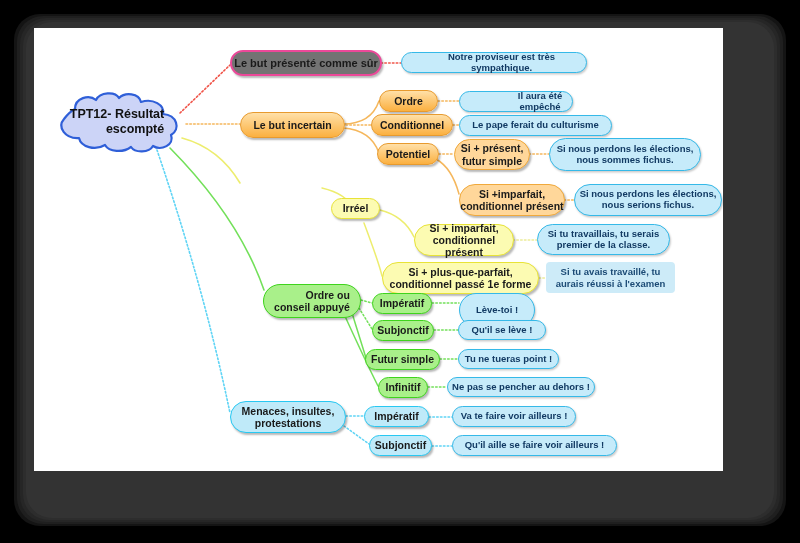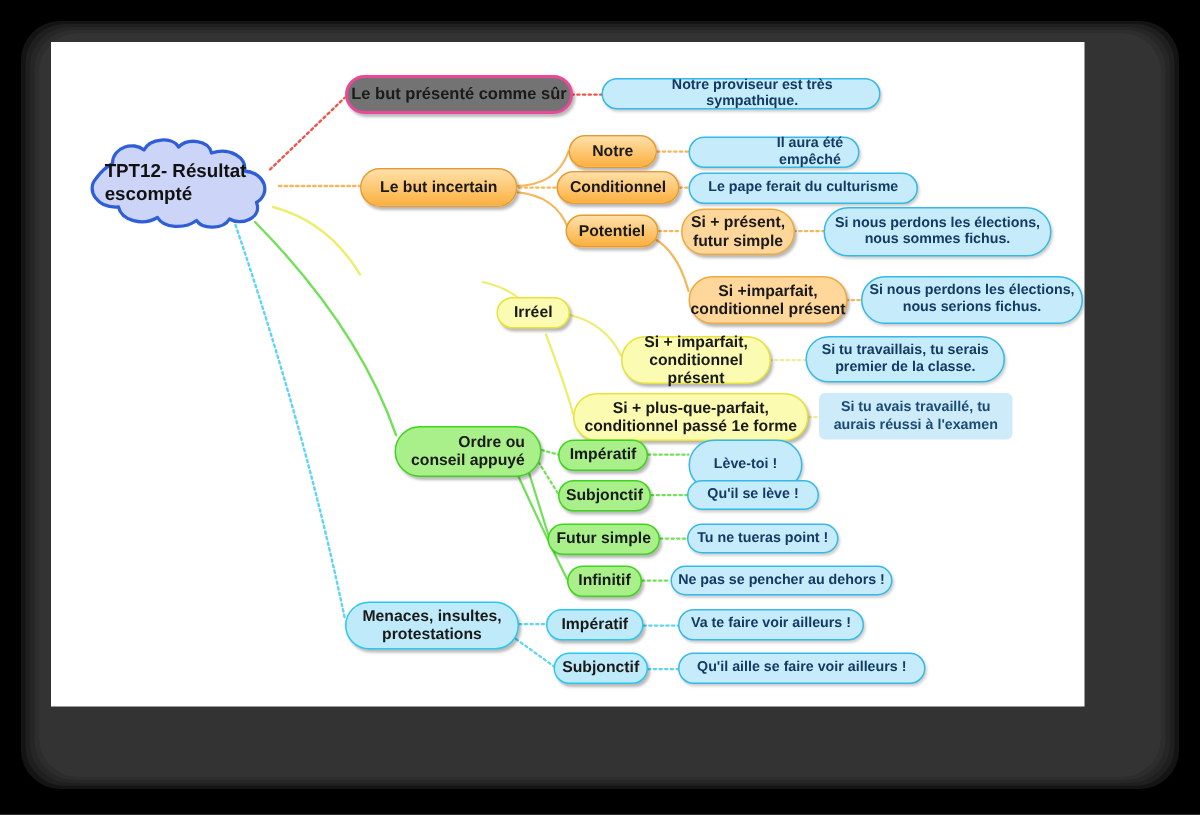--- a/index.html
+++ b/index.html
@@ -24,21 +24,21 @@
 
   
   .node{position:absolute;box-sizing:border-box;display:flex;
         align-items:center;justify-content:center;text-align:center;
         font-weight:bold;color:#1a1a1a;line-height:1.15;
         border-radius:999px;white-space:pre-line;}
 
   
   #root{position:absolute;left:11px;top:63px;width:144px;height:62px;}
   #root .cloudtxt{position:absolute;left:0;top:0;width:144px;height:62px;
-      display:flex;align-items:center;justify-content:center;text-align:left;
+      display:flex;align-items:center;justify-content:center;text-align:right;
       font-size:12.5px;font-weight:bold;color:#111;line-height:1.2;z-index:2;
       white-space:pre-line;}
 
   .red   {background:#737373;border:2px solid #ec4899;font-size:11px;
           box-shadow:1.5px 2px 2px rgba(0,0,0,.28);}
   .orange{background:linear-gradient(#ffe0a8,#fbb040);border:1.6px solid #e79a2e;
           font-size:10.5px;box-shadow:1.5px 2px 2px rgba(0,0,0,.28);}
   .peach {background:#ffd79a;border:1.6px solid #f0a93c;font-size:10.5px;
           box-shadow:1.5px 2px 2px rgba(0,0,0,.28);}
   .yellow{background:#fcfbb2;border:1.8px solid #e8e337;font-size:10.5px;
@@ -149,21 +149,21 @@
     <div class="node cyan" style="left:196px;top:373px;width:116px;height:32px;">
       <span>Menaces, insultes,
 protestations</span>
     </div>
 
     <div class="node leaf" style="left:367px;top:24px;width:186px;height:21px;padding-left:15px;">
       <span>Notre proviseur est très sympathique.</span>
     </div>
 
     <div class="node orange" style="left:345px;top:62px;width:59px;height:22px;">
-      <span>Notre</span>
+      <span>Ordre</span>
     </div>
     <div class="node leaf" style="left:425px;top:63px;width:114px;height:21px;padding-left:48px;">
       <span>Il aura été empêché</span>
     </div>
 
     <div class="node orange" style="left:337px;top:86px;width:82px;height:22px;">
       <span>Conditionnel</span>
     </div>
     <div class="node leaf" style="left:425px;top:87px;width:153px;height:21px;">
       <span>Le pape ferait du culturisme</span>

